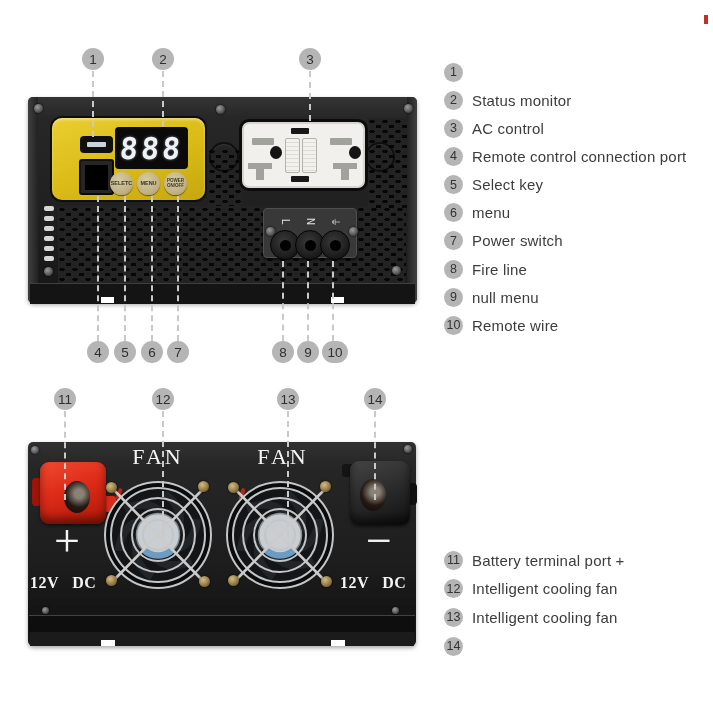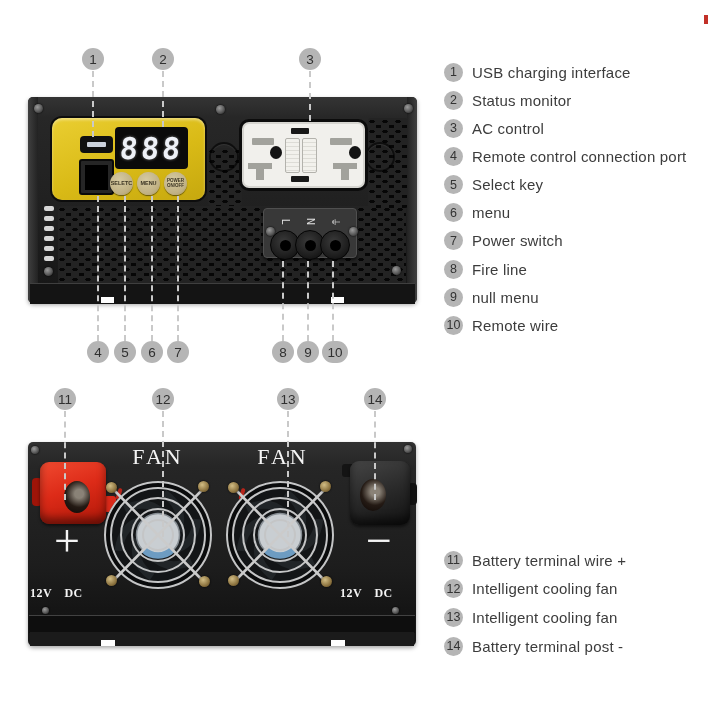--- a/index.html
+++ b/index.html
@@ -94,21 +94,21 @@
   
   .rear-device{position:absolute;left:28px;top:442px;width:388px;height:204px;border-radius:5px;
          background:linear-gradient(180deg,#313131 0%,#262626 12%,#1d1d1d 60%,#151515 82%,#181818 100%);
          box-shadow:0 2px 4px rgba(0,0,0,.35);z-index:5;}
   .rear-lip{position:absolute;left:29px;top:615px;width:386px;height:17px;background:#0e0e0e;
          border-top:1px solid #424242;z-index:12;}
   .rear-base{position:absolute;left:30px;top:632px;width:384px;height:14px;background:#1b1b1b;z-index:12;}
 
   .serif-white{position:absolute;color:#f4f4f4;font-family:"Liberation Serif",serif;z-index:26;}
   .fan-label{width:80px;text-align:center;font-size:22px;letter-spacing:3px;}
-  .dc-label{font-size:12px;font-weight:bold;word-spacing:9px;letter-spacing:.5px;margin-top:12px;}
+  .dc-label{font-size:16px;font-weight:bold;word-spacing:9px;letter-spacing:.5px;}
   .sym{width:38px;height:44px;display:flex;align-items:center;justify-content:center;font-size:46px;font-weight:400;}
 
   .fan{position:absolute;z-index:24;}
   .red-term{position:absolute;left:40px;top:462px;width:66px;height:62px;border-radius:9px;
          background:linear-gradient(160deg,#f04a30,#dd2b18 45%,#b01708);
          box-shadow:inset 0 -6px 8px rgba(0,0,0,.45), 0 2px 3px rgba(0,0,0,.5);z-index:24;}
   .red-cyl{position:absolute;left:32px;top:478px;width:10px;height:28px;border-radius:4px;
          background:#9e1408;z-index:23;}
   .red-tab{position:absolute;left:104px;top:496px;width:12px;height:16px;border-radius:3px;
          background:#d92919;z-index:23;}
@@ -219,21 +219,20 @@
   <div class="callout" style="left:114px;top:341px">5</div>
   <div class="callout" style="left:141px;top:341px">6</div>
   <div class="callout" style="left:167px;top:341px">7</div>
   <div class="callout" style="left:272px;top:341px">8</div>
   <div class="callout" style="left:297px;top:341px">9</div>
   <div class="callout" style="left:322px;top:341px;width:26px;border-radius:11px">10</div>
 
   <div class="legend legend-top" style="left:444px;top:58px">
     <div class="legend-row">
       <span class="lg-badge">1</span>
-      <span class="lg-label">USB charging interface</span>
     </div>
     <div class="legend-row">
       <span class="lg-badge">2</span>
       <span class="lg-label">Status monitor</span>
     </div>
     <div class="legend-row">
       <span class="lg-badge">3</span>
       <span class="lg-label">AC control</span>
     </div>
     <div class="legend-row">
@@ -355,29 +354,28 @@
   <div class="term-eye" style="left:360px;top:479px;width:26px;height:32px"></div>
 
   <div class="serif-white sym" style="left:48px;top:518px">+</div>
   <div class="serif-white sym" style="left:360px;top:518px">−</div>
   <div class="serif-white dc-label" style="left:30px;top:574px">12V DC</div>
   <div class="serif-white dc-label" style="left:340px;top:574px">12V DC</div>
 
   <div class="legend legend-bottom" style="left:444px;top:546px">
     <div class="legend-row">
       <span class="lg-badge">11</span>
-      <span class="lg-label">Battery terminal wire +</span>
+      <span class="lg-label">Battery terminal port +</span>
     </div>
     <div class="legend-row">
       <span class="lg-badge">12</span>
       <span class="lg-label">Intelligent cooling fan</span>
     </div>
     <div class="legend-row">
       <span class="lg-badge">13</span>
       <span class="lg-label">Intelligent cooling fan</span>
     </div>
     <div class="legend-row">
       <span class="lg-badge">14</span>
-      <span class="lg-label">Battery terminal post -</span>
     </div>
   </div>
 
 </div>
 
 </body></html>

